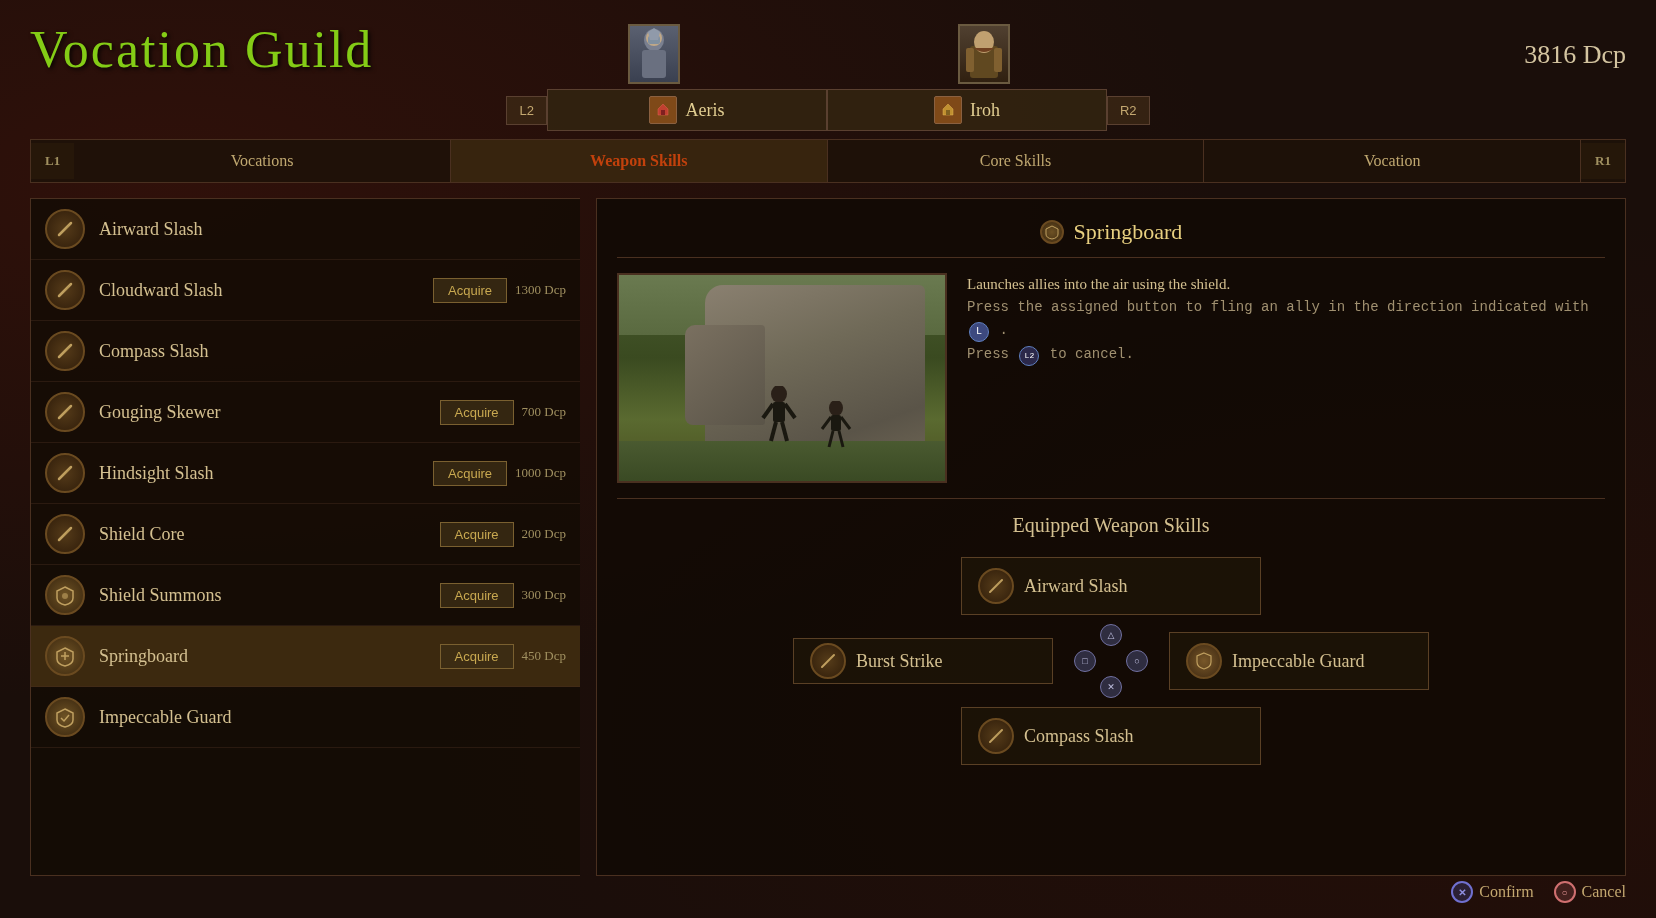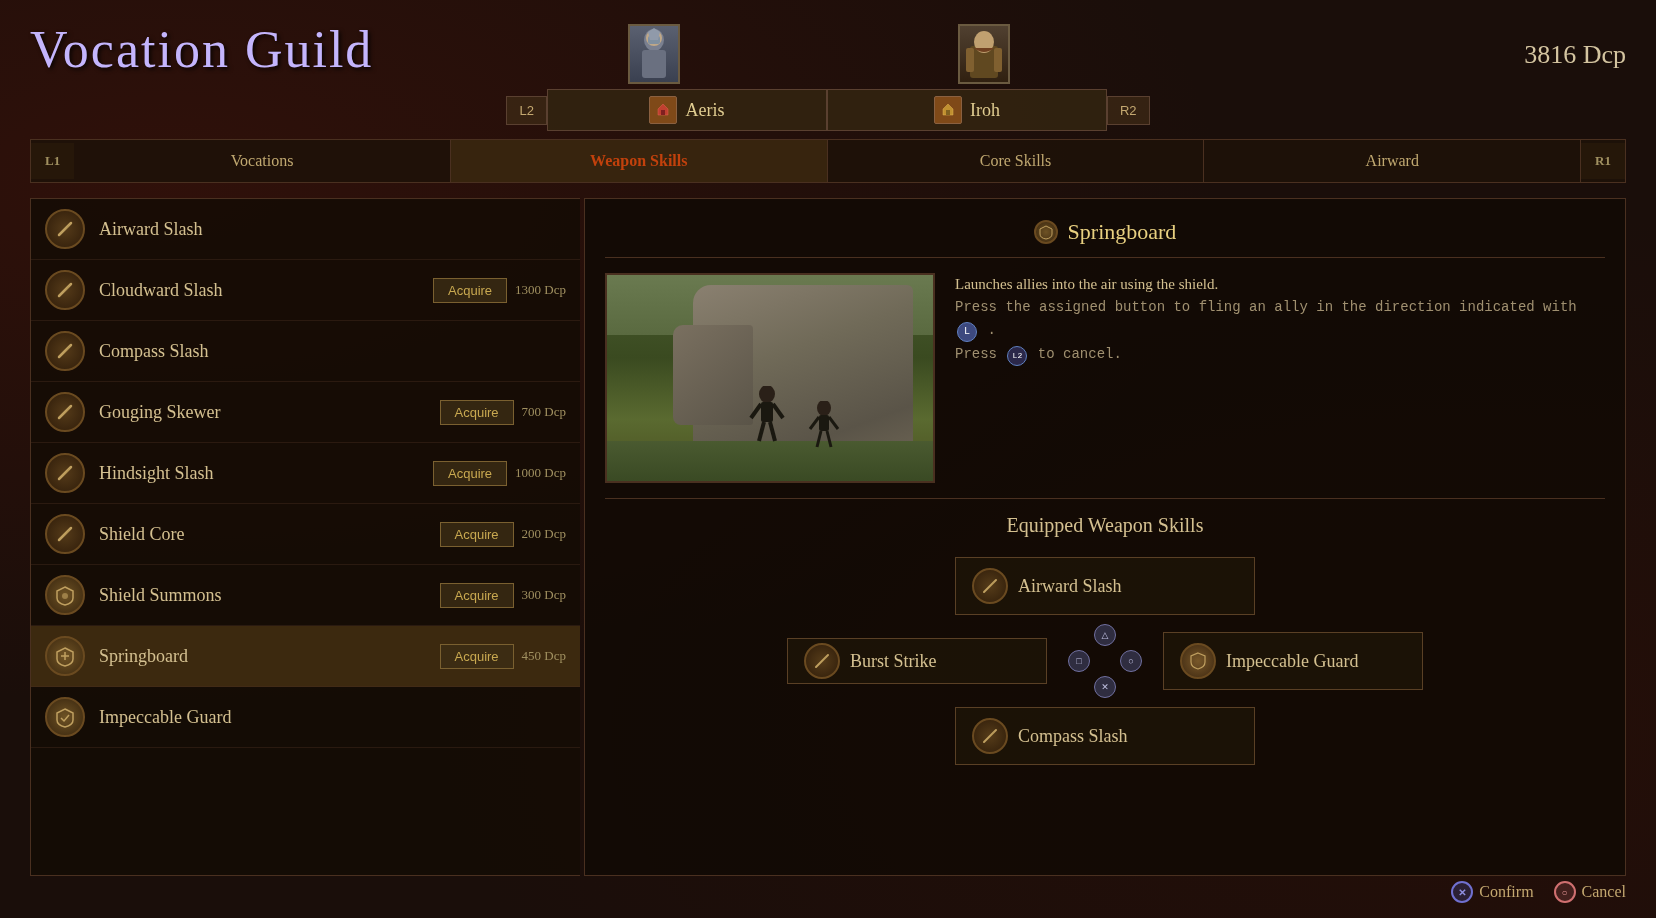--- a/index.html
+++ b/index.html
@@ -36,21 +36,21 @@
     
     .header {
       display: flex;
       justify-content: space-between;
       align-items: flex-start;
       margin-bottom: 10px;
     }
 
     .title {
       font-size: 52px;
-      color: #c4b5fd;
+      color: #84cc16;
       font-weight: normal;
       letter-spacing: 2px;
       text-shadow: 2px 2px 4px rgba(0,0,0,0.8);
     }
 
     .currency {
       font-size: 26px;
       color: #d4c4a0;
       margin-top: 20px;
     }
@@ -118,21 +118,21 @@
       padding: 10px 14px;
       font-size: 13px;
       color: #a09060;
       background: rgba(40, 25, 10, 0.8);
       font-weight: bold;
     }
 
     
     .main-content {
       display: flex;
-      gap: 4px;
+      gap: 16px;
       height: calc(100% - 200px);
     }
 
     
     .skill-list-panel {
       width: 550px;
       background: rgba(20, 12, 5, 0.85);
       border: 1px solid #4a3020;
       border-right: none;
       overflow: hidden;
@@ -492,21 +492,21 @@
       <span>Iroh</span>
     </div>
     <button class="nav-btn">R2</button>
   </div>
 
   <div class="nav-tabs">
     <div class="nav-side-btn">L1</div>
     <div class="nav-tab">Vocations</div>
     <div class="nav-tab active">Weapon Skills</div>
     <div class="nav-tab">Core Skills</div>
-    <div class="nav-tab">Airward</div>
+    <div class="nav-tab">Vocation</div>
     <div class="nav-side-btn">R1</div>
   </div>
 
   <div class="main-content">
 
     <div class="skill-list-panel">
 
       <div class="skill-item">
         <div class="skill-icon">
           <svg width="22" height="22" viewBox="0 0 22 22">

